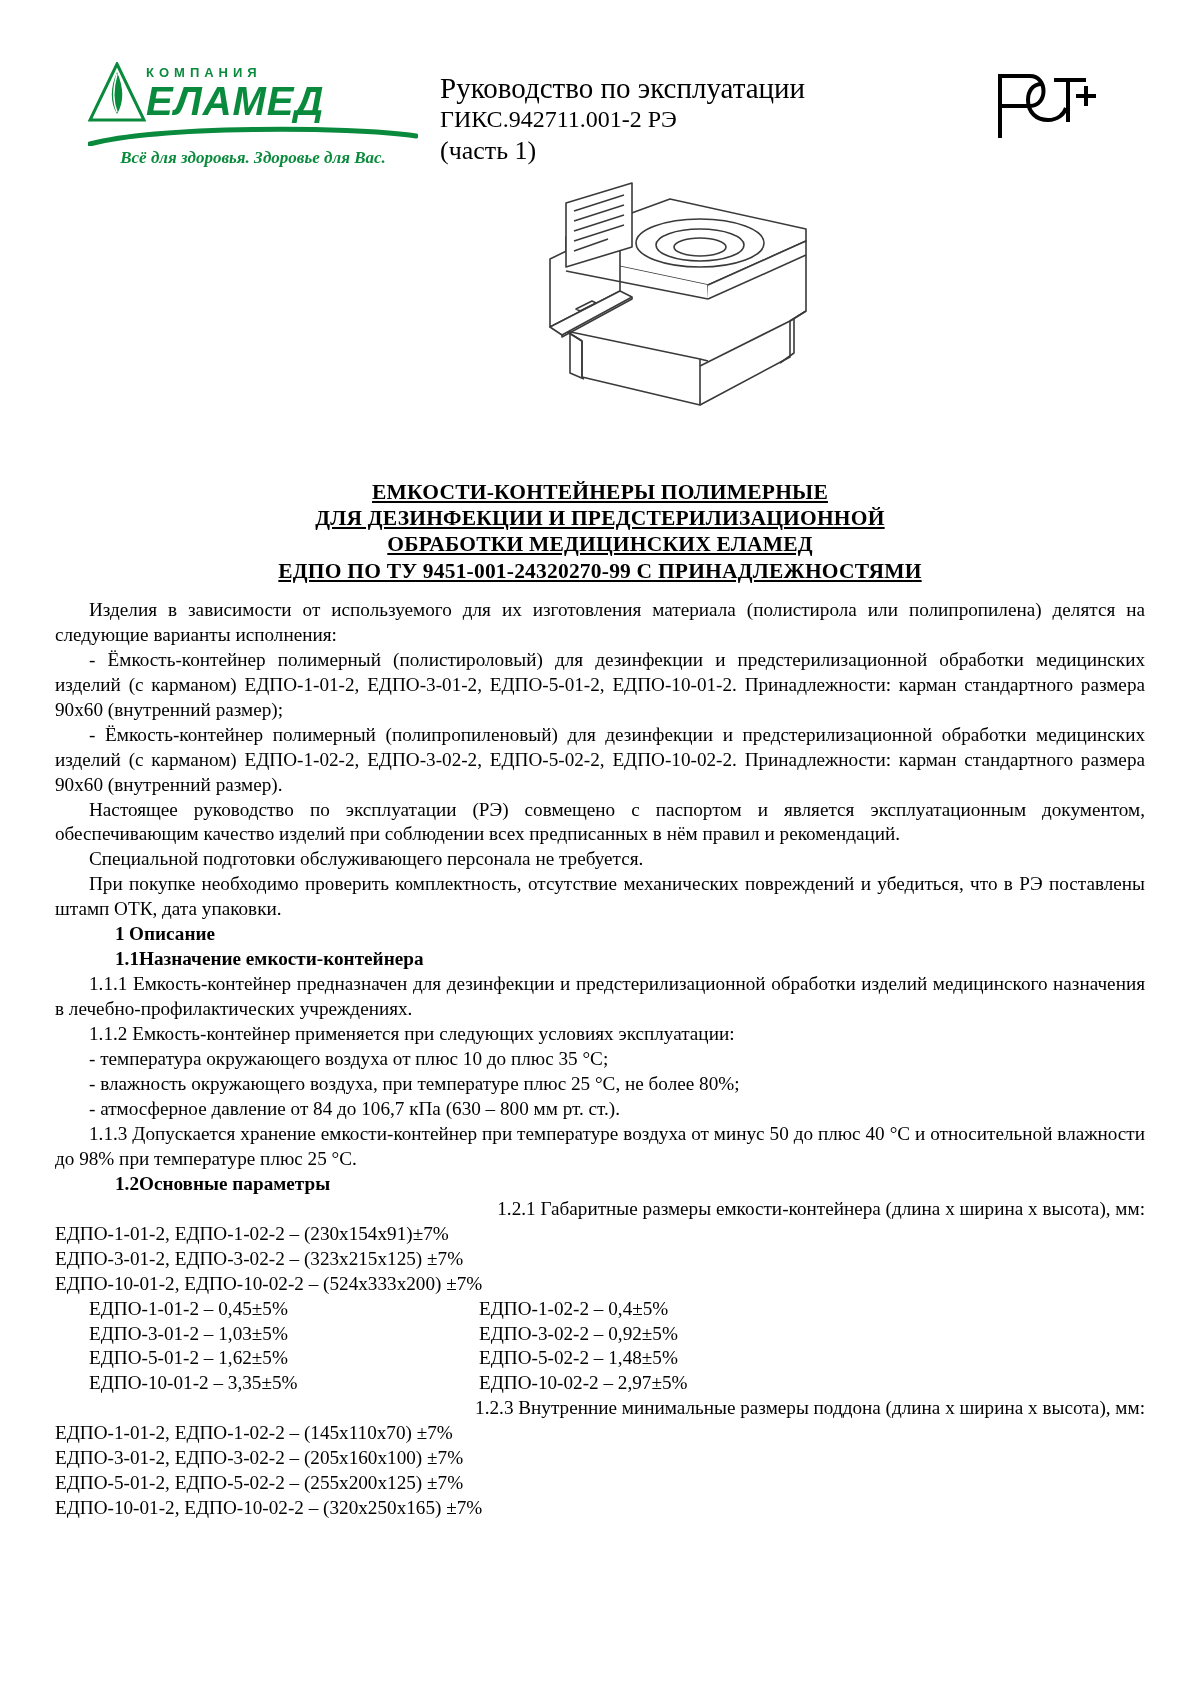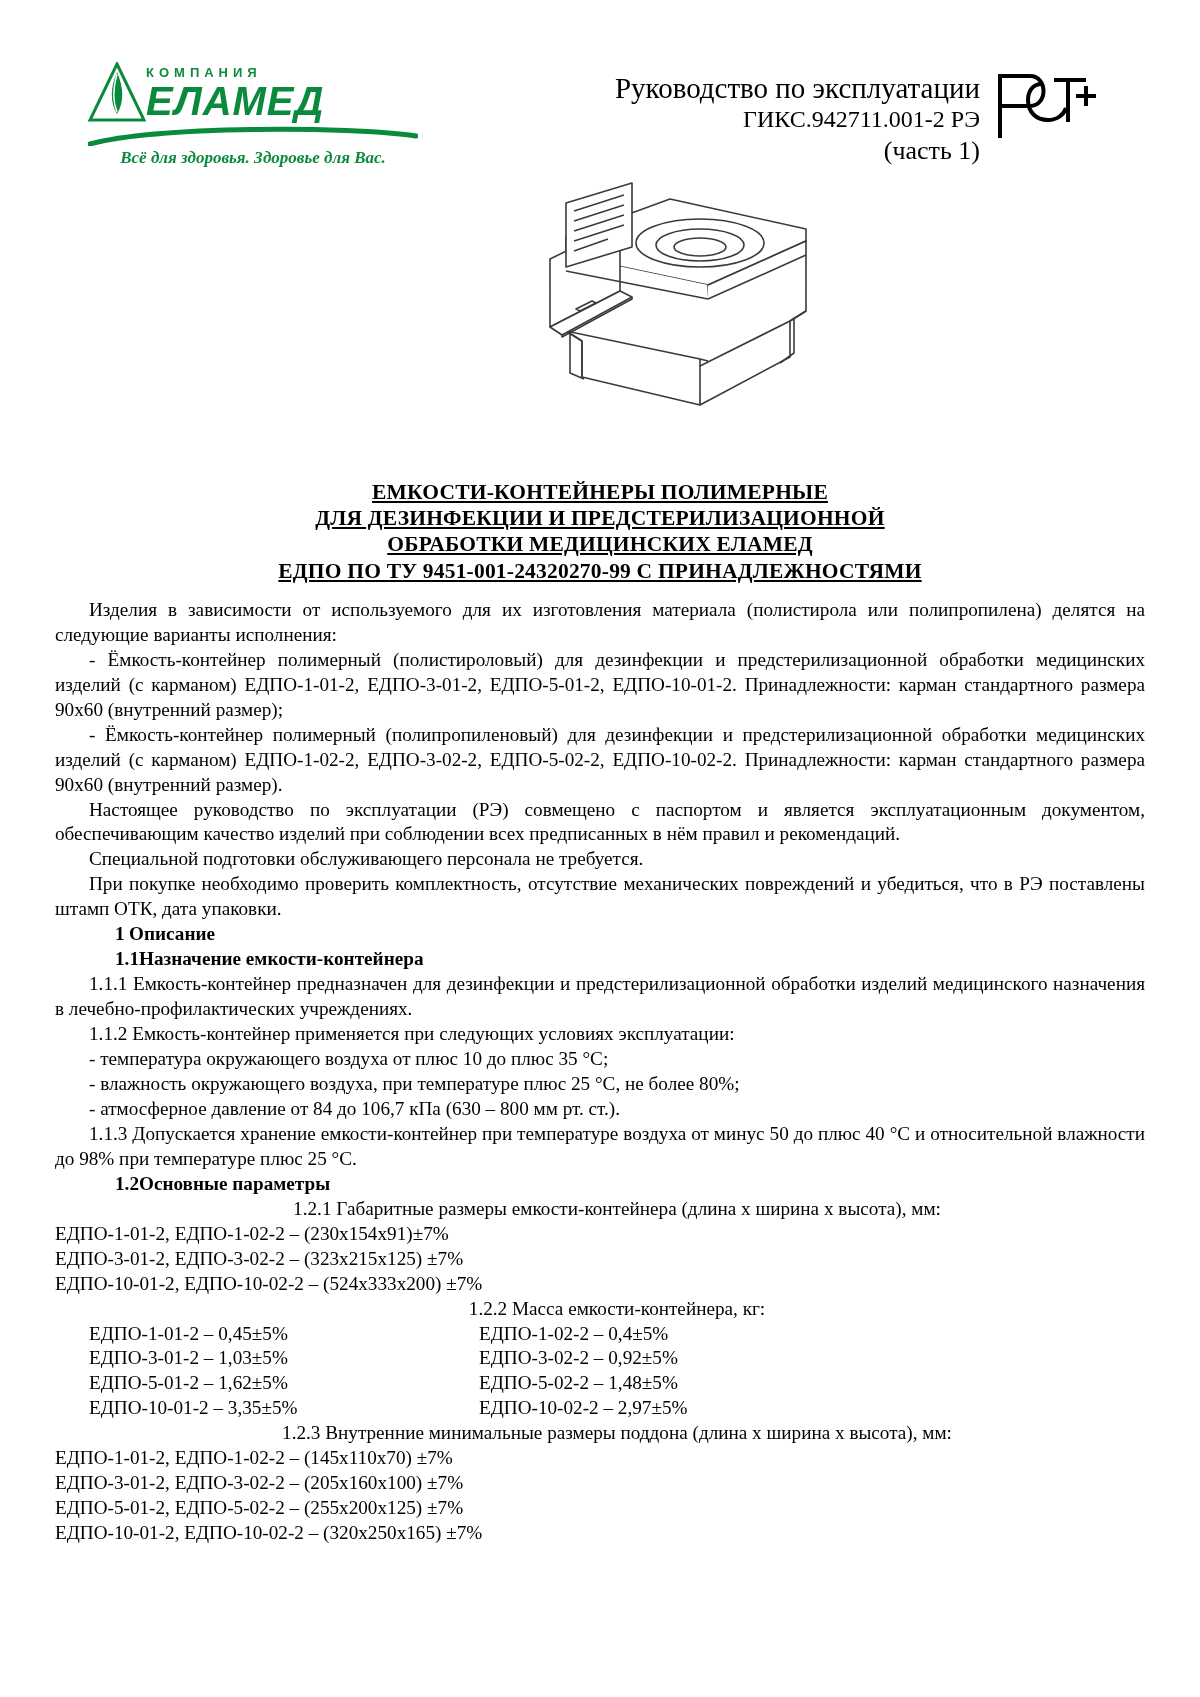--- a/index.html
+++ b/index.html
@@ -73,24 +73,24 @@
     font-weight: bold;
     font-size: 17px;
     color: #0a8a3c;
     text-align: center;
     width: 330px;
     margin-top: -2px;
   }
 
   .title-block {
     position: absolute;
-    left: 420px;
+    left: 440px;
     top: 72px;
     width: 560px;
-    text-align: right;
+    text-align: left;
   }
   .doc-title {
     font-size: 29px;
     line-height: 1.15;
   }
   .doc-code {
     font-size: 24px;
     line-height: 1.2;
   }
   .doc-part {
@@ -157,21 +157,21 @@
     min-width: 44px;
   }
   .sub {
     text-indent: 34px;
   }
   .dash {
     text-indent: 34px;
   }
   .paramline {
     text-indent: 34px;
-    text-align: center;
+    text-align: right;
   }
   .masstable {
     margin: 0;
     border-collapse: collapse;
     width: 100%;
   }
   .masstable td {
     padding: 0;
     font-size: 19.2px;
     line-height: 1.3;
@@ -310,21 +310,20 @@
 
     <p class="heading">
       <span class="num">1.2</span><span>Основные параметры</span>
     </p>
 
     <p class="paramline">1.2.1  Габаритные размеры емкости-контейнера (длина х ширина х высота), мм:</p>
     <p class="noind left">ЕДПО-1-01-2, ЕДПО-1-02-2 – (230х154х91)±7%</p>
     <p class="noind left">ЕДПО-3-01-2, ЕДПО-3-02-2 – (323х215х125) ±7%</p>
     <p class="noind left">ЕДПО-10-01-2, ЕДПО-10-02-2 – (524х333х200) ±7%</p>
 
-    <p class="paramline">1.2.2  Масса емкости-контейнера, кг:</p>
     <table class="masstable">
       <tbody>
         <tr>
           <td class="c1">ЕДПО-1-01-2 – 0,45±5%</td>
           <td class="c2">ЕДПО-1-02-2 – 0,4±5%</td>
         </tr>
         <tr>
           <td class="c1">ЕДПО-3-01-2 – 1,03±5%</td>
           <td class="c2">ЕДПО-3-02-2 – 0,92±5%</td>
         </tr>

